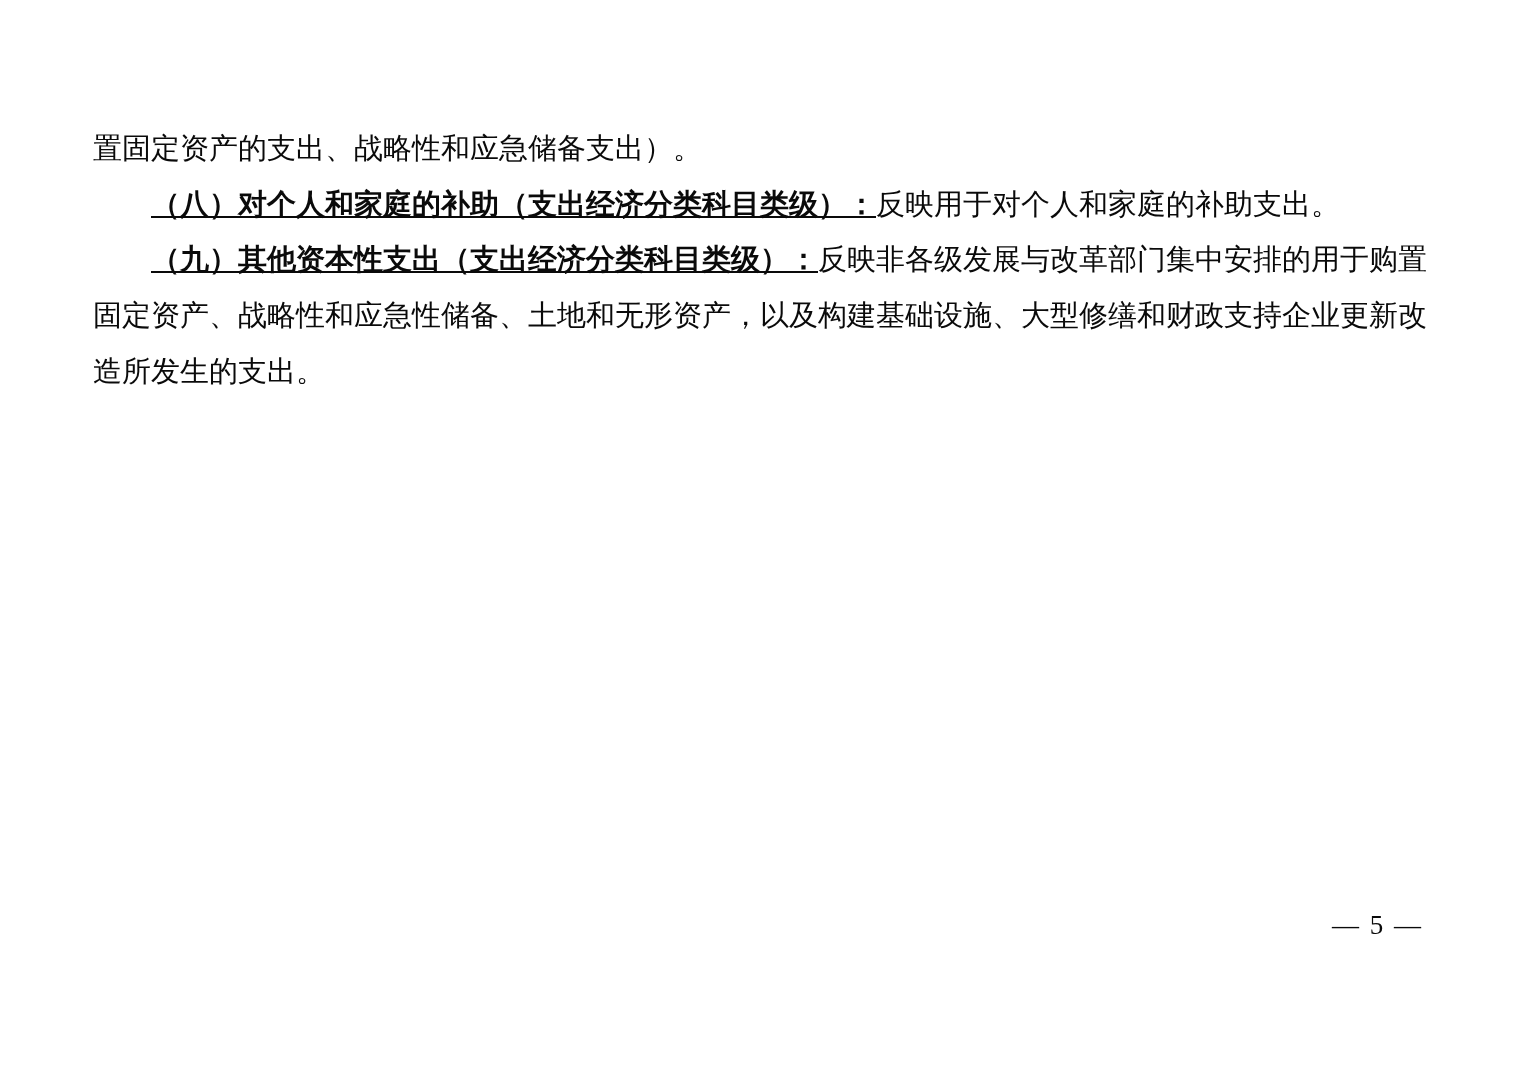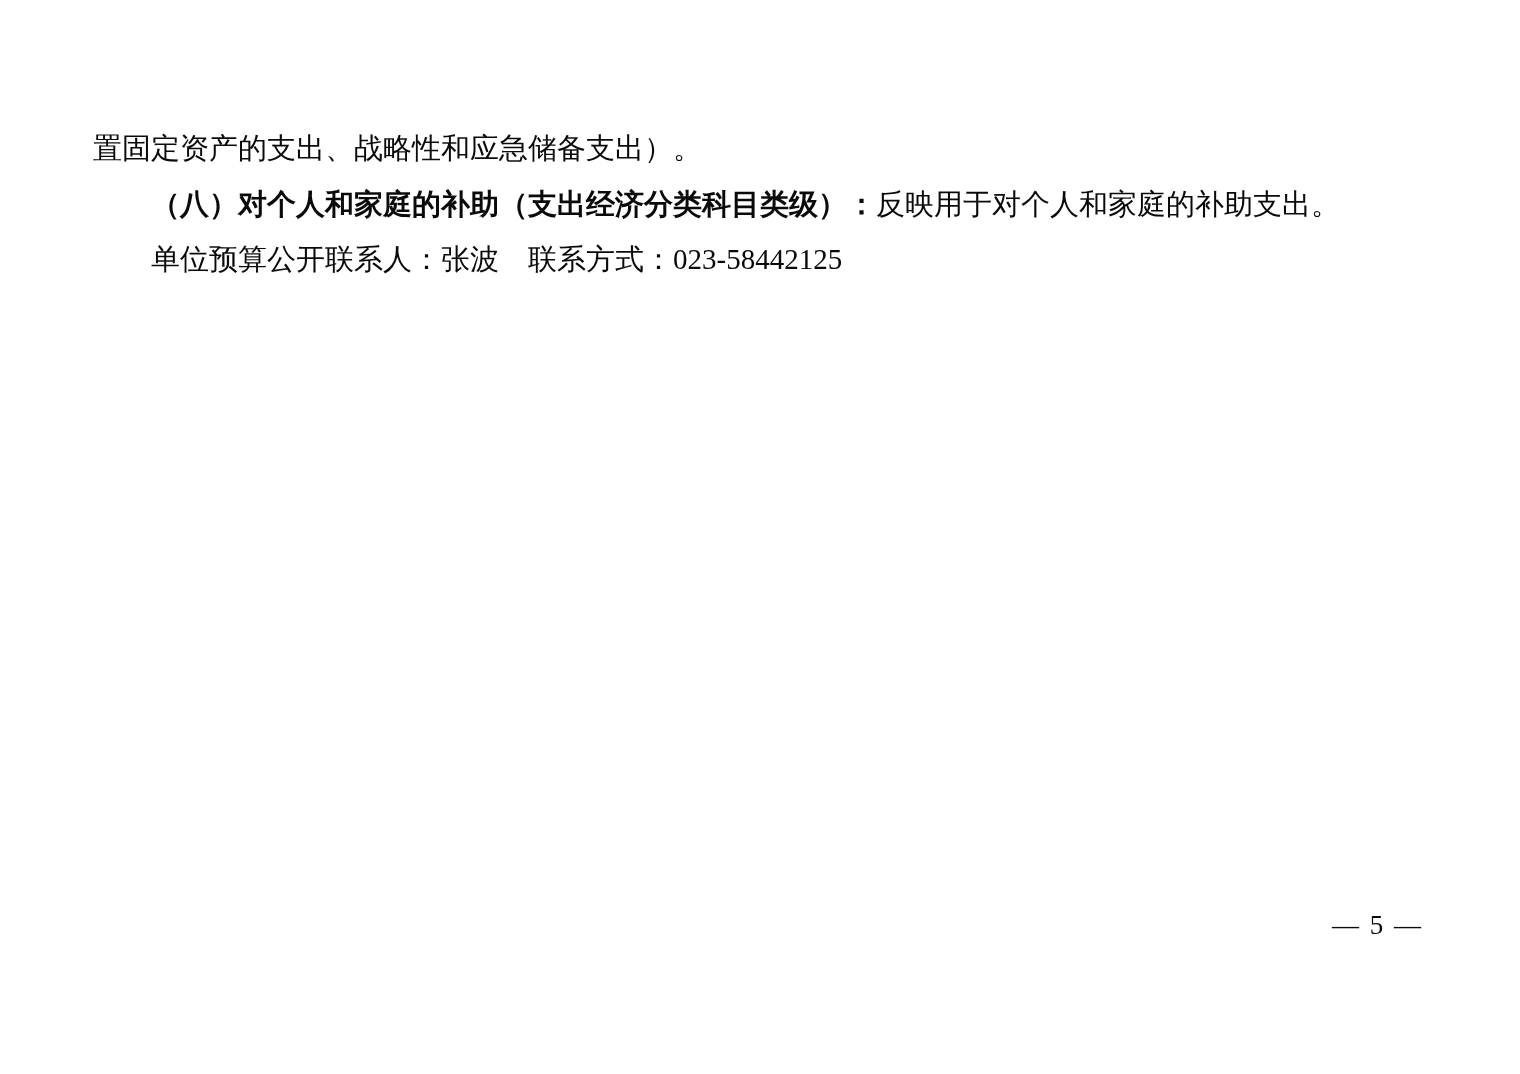--- a/index.html
+++ b/index.html
@@ -28,20 +28,21 @@
   }
   .para {
     margin: 0;
     padding: 0;
   }
   .para.indent {
     text-indent: 2em;
   }
   .para .lead {
     font-weight: 700;
+    text-decoration: underline;
   }
   .para .body {
     font-weight: 400;
   }
   .page-number {
     position: absolute;
     right: 97px;
     top: 905px;
     font-size: 27px;
     line-height: 40px;
@@ -49,16 +50,16 @@
     color: #0a0a0a;
   }
 </style>
 </head>
 <body>
 
 <div class="page">
   <div class="content">
     <p class="para"><span class="body">置固定资产的支出、战略性和应急储备支出）。</span></p>
     <p class="para indent"><span class="lead">（八）对个人和家庭的补助（支出经济分类科目类级）：</span><span class="body">反映用于对个人和家庭的补助支出。</span></p>
-    <p class="para indent"><span class="body">单位预算公开联系人：张波　联系方式：023-58442125</span></p>
+    <p class="para indent"><span class="lead">（九）其他资本性支出（支出经济分类科目类级）：</span><span class="body">反映非各级发展与改革部门集中安排的用于购置固定资产、战略性和应急性储备、土地和无形资产，以及构建基础设施、大型修缮和财政支持企业更新改造所发生的支出。</span></p>
   </div>
   <div class="page-number">— 5 —</div>
 </div>
 
 </body></html>

